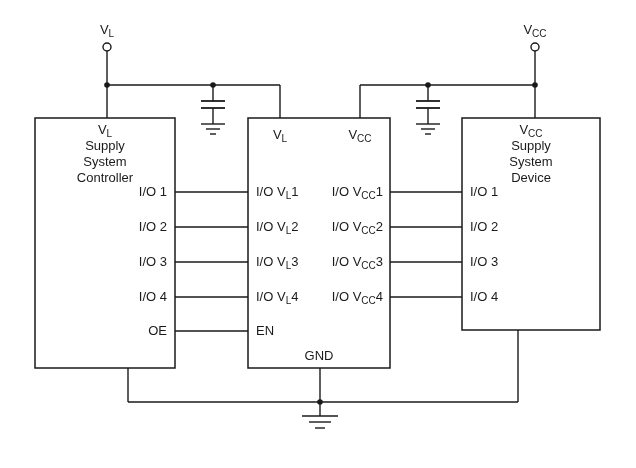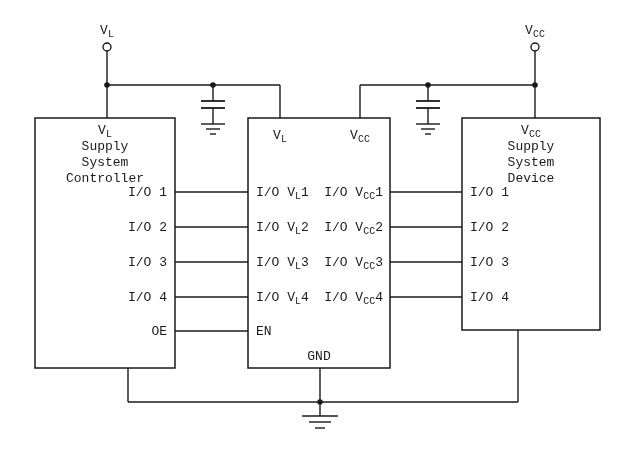--- a/index.html
+++ b/index.html
@@ -1,20 +1,20 @@
 <!DOCTYPE html>
 <html style="--line: #1a1a1a; --background: #ffffff;"><head>
 <meta charset="utf-8">
 <style>
   html,body{margin:0;padding:0;background:#fff;}
   .stage{
     position:relative;
     width:636px;height:468px;
     background:var(--background,#ffffff);
-    font-family:Liberation Mono, monospace;
+    font-family:Liberation Sans, sans-serif;
     overflow:hidden;
   }
   svg{display:block;}
   .wire{stroke:var(--line,#1a1a1a);stroke-width:1.4;fill:none;}
   .plate{stroke:var(--line,#1a1a1a);stroke-width:1.8;fill:none;}
   .box{stroke:var(--line,#1a1a1a);stroke-width:1.5;fill:#ffffff;}
   .dot{fill:var(--line,#1a1a1a);stroke:none;}
   .term{fill:#ffffff;stroke:var(--line,#1a1a1a);stroke-width:1.4;}
   text{font-size:13px;fill:var(--line,#1a1a1a);}
   .sub{font-size:10px;}

